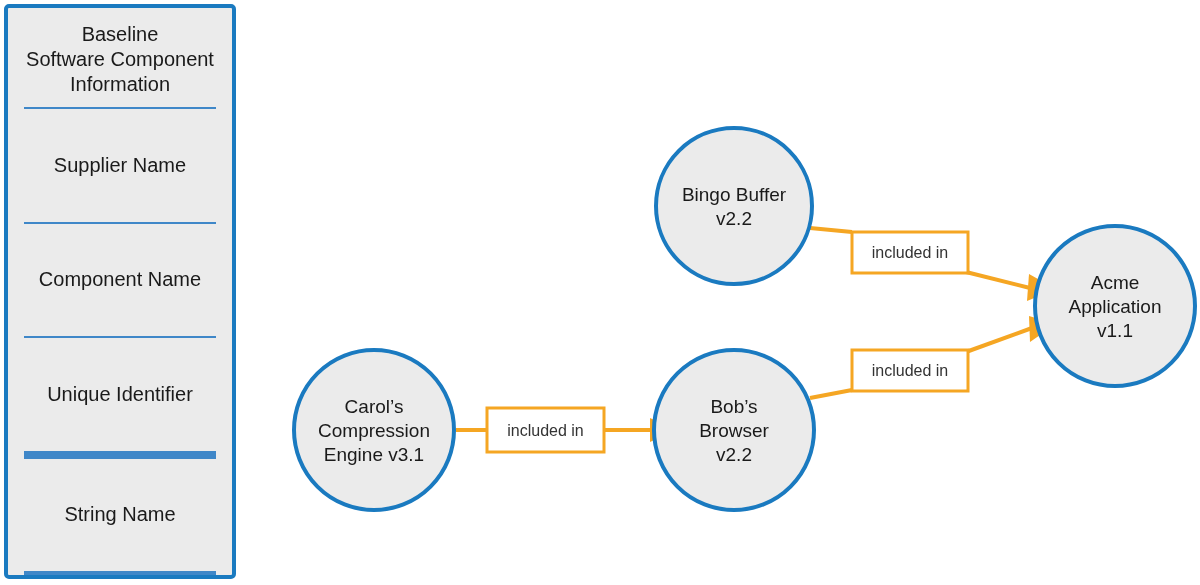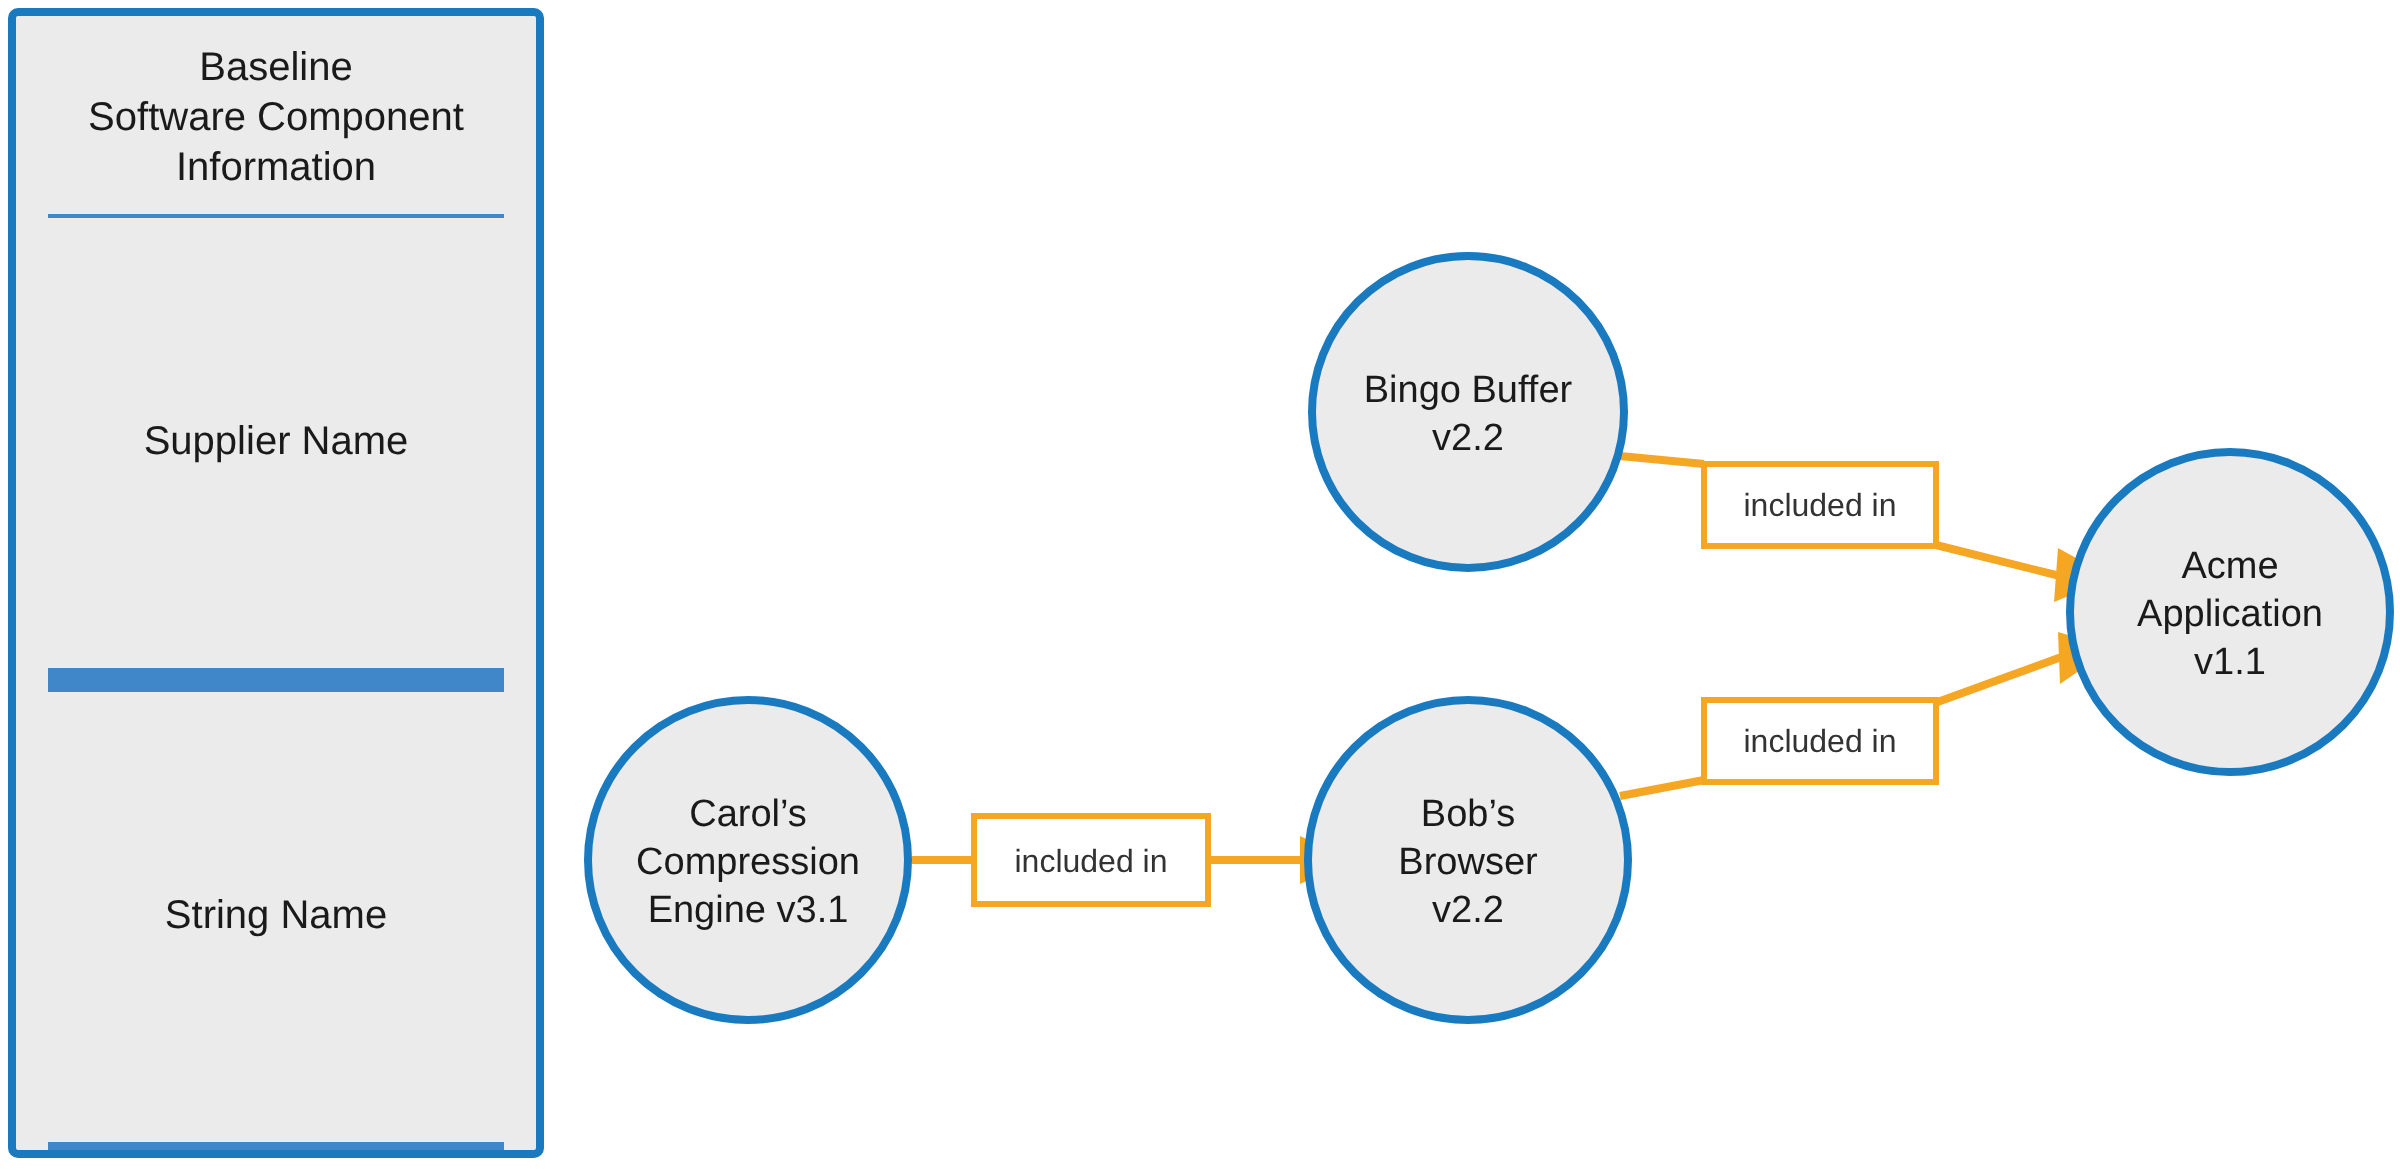--- a/index.html
+++ b/index.html
@@ -13,21 +13,21 @@
     position: relative;
     overflow: hidden;
     font-family: "Liberation Sans", sans-serif;
   }
 
   
   #baseline-panel {
     position: absolute;
     left: 4px;
     top: 4px;
-    width: 268px;
+    width: 232px;
     height: 575px;
     box-sizing: border-box;
     background: #ebebeb;
     border: 4px solid #1a7ac0;
     border-radius: 5px;
     display: flex;
     flex-direction: column;
     align-items: stretch;
   }
   .panel-header {
@@ -98,22 +98,24 @@
 
 <div id="baseline-panel">
   <div class="panel-header">Baseline
 Software Component
 Information</div>
   <div class="panel-sep"></div>
 
   <div class="panel-row">Supplier Name</div>
   <div class="panel-sep"></div>
 
+  <div class="panel-row">Component Name</div>
   <div class="panel-sep"></div>
 
+  <div class="panel-row">Unique Identifier</div>
   <div class="panel-sep"></div>
 
   <div class="panel-sep"></div>
 
   <div class="panel-sep"></div>
 
   <div class="panel-sep"></div>
 
   <div class="panel-row">String Name</div>
   <div class="panel-sep"></div>

